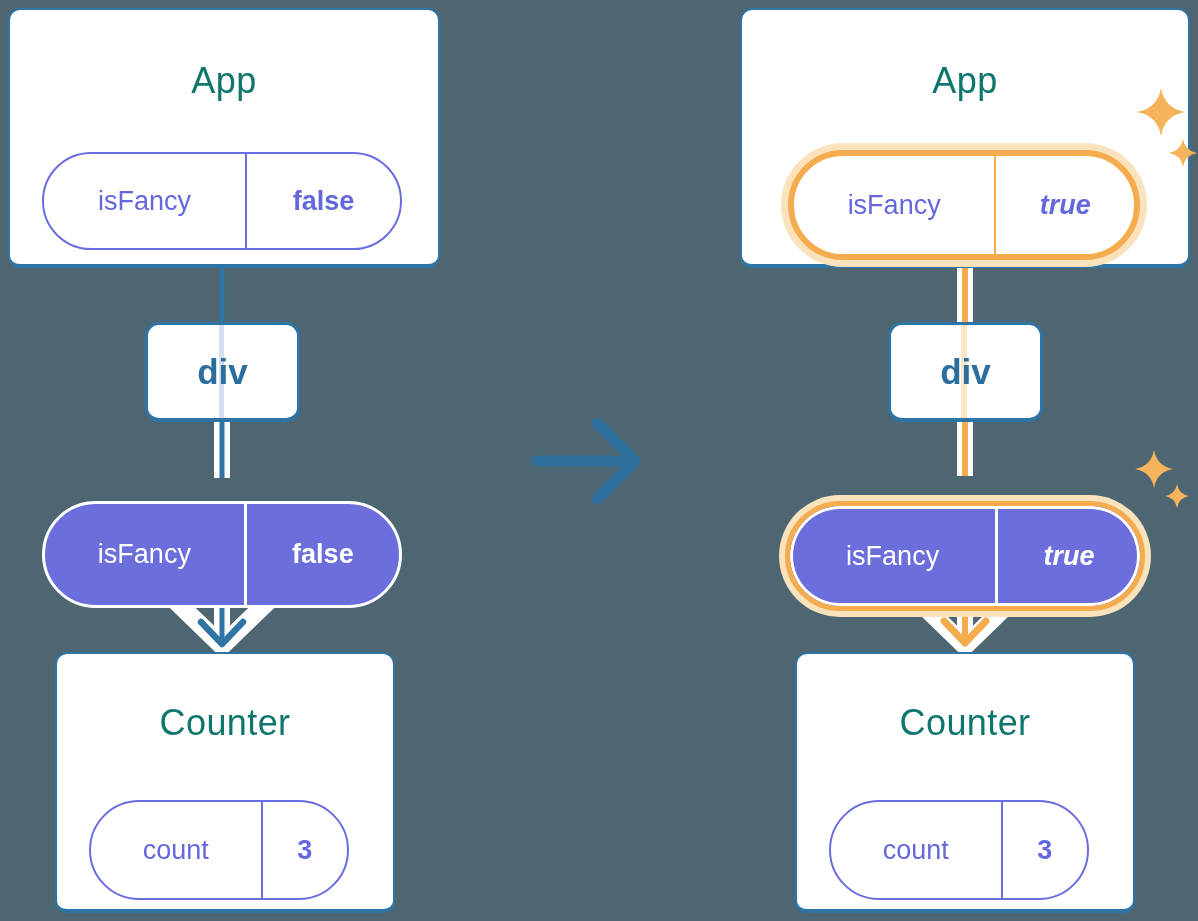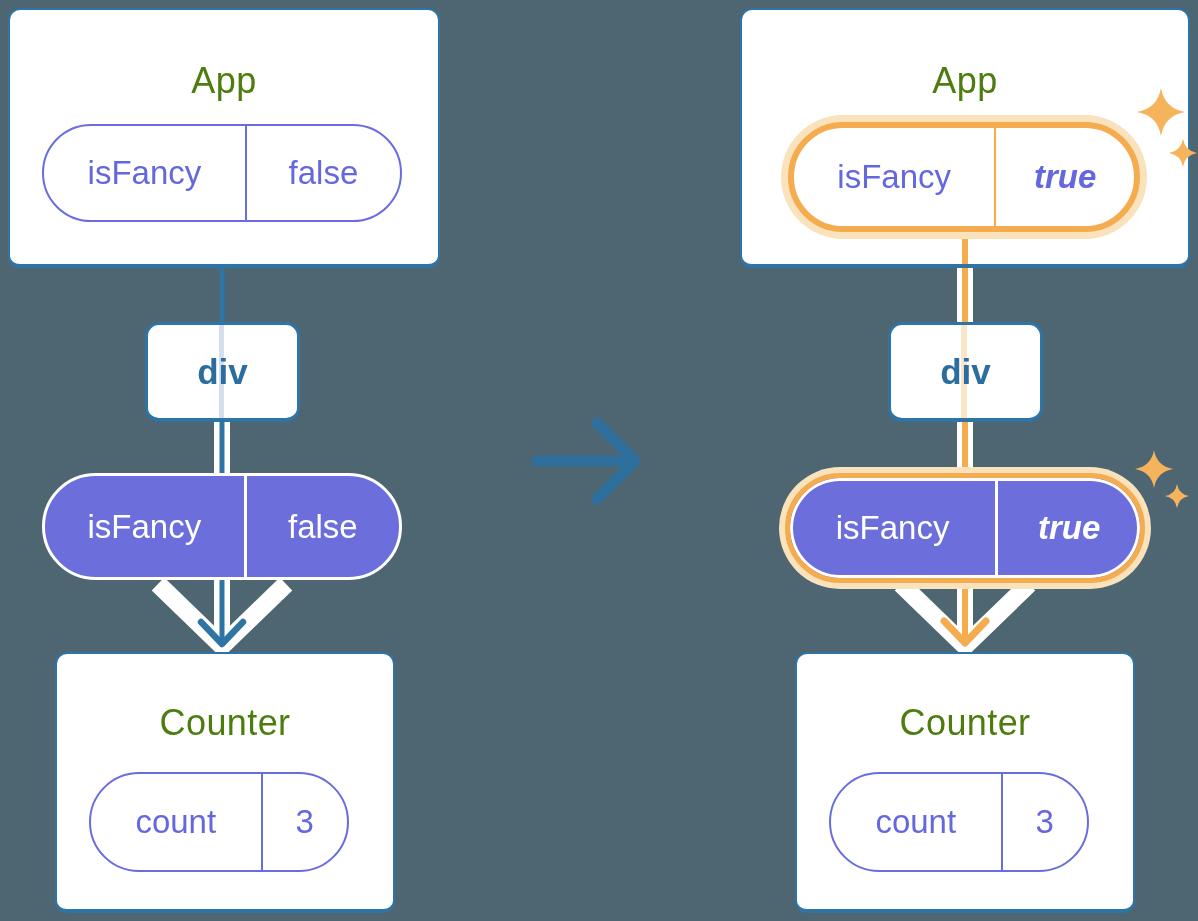--- a/index.html
+++ b/index.html
@@ -14,46 +14,46 @@
 
   .card{
     position:absolute;z-index:2;box-sizing:border-box;
     background:#fff;border:2.5px solid #2E74A4;border-bottom-width:4px;
     border-radius:12px;
   }
   .tag{border-width:3px;border-bottom-width:4px;border-radius:14px;
     display:flex;align-items:center;justify-content:center;}
   .title{
     position:absolute;left:0;width:100%;text-align:center;
-    font-size:36px;color:#4d7c0f;letter-spacing:.4px;
+    font-size:36px;color:#0f766e;letter-spacing:.4px;
   }
   .tag-label{font-size:35px;color:#2B6D9C;z-index:2;position:relative;font-weight:bold;}
   .core-line{position:absolute;z-index:1;}
 
   .pill{
     position:absolute;box-sizing:border-box;display:flex;
-    border-radius:999px;font-size:33px;z-index:3;
+    border-radius:999px;font-size:27px;z-index:3;margin-top:28px;
   }
   .cell{display:flex;align-items:center;justify-content:center;box-sizing:border-box;}
   .pill.outline{background:#fff;border:2.5px solid #6A6DDF;color:#6467DD;}
   .pill.outline .cell-name{border-right:2.5px solid #6A6DDF;}
   .pill.filled{background:#6B6EDB;border:3px solid #fff;color:#fff;}
   .pill.filled .cell-name{border-right:3px solid #fff;}
   .pill.hl-outline{
     background:#fff;border:6px solid #F4AC4F;color:#6467DD;
     box-shadow:0 0 0 7px #FAE2BD;
   }
   .pill.hl-outline .cell-name{border-right:2.5px solid #F4AC4F;}
   .pill.hl-filled{
     background:#6B6EDB;border:5px solid #F4AC4F;color:#fff;
     box-shadow:0 0 0 6px #FAE2BD, inset 0 0 0 3px #fff;
   }
   .pill.hl-filled .cell-name{border-right:3px solid #fff;}
   .w57{width:57%;} .w595{width:59.5%;} .w67{width:67%;}
-  .grow{flex:1;}
+  .grow{flex:1;font-weight:bold;}
   .bold{font-weight:bold;font-style:italic;}
 </style>
 </head>
 <body>
 
 <div class="stage">
 
   <svg class="layer wires" viewBox="0 0 1198 921">
 
     <line x1="222" y1="266" x2="222" y2="326" stroke="#2E74A4" stroke-width="5"></line>

